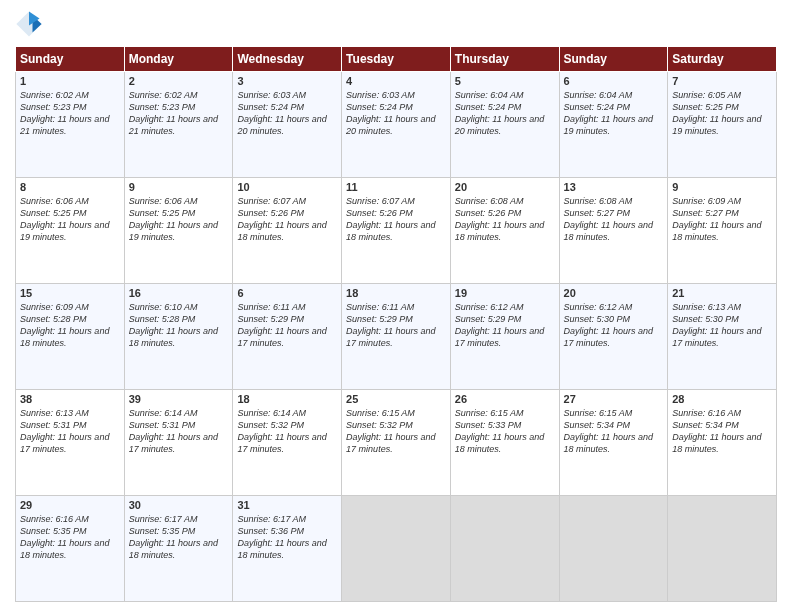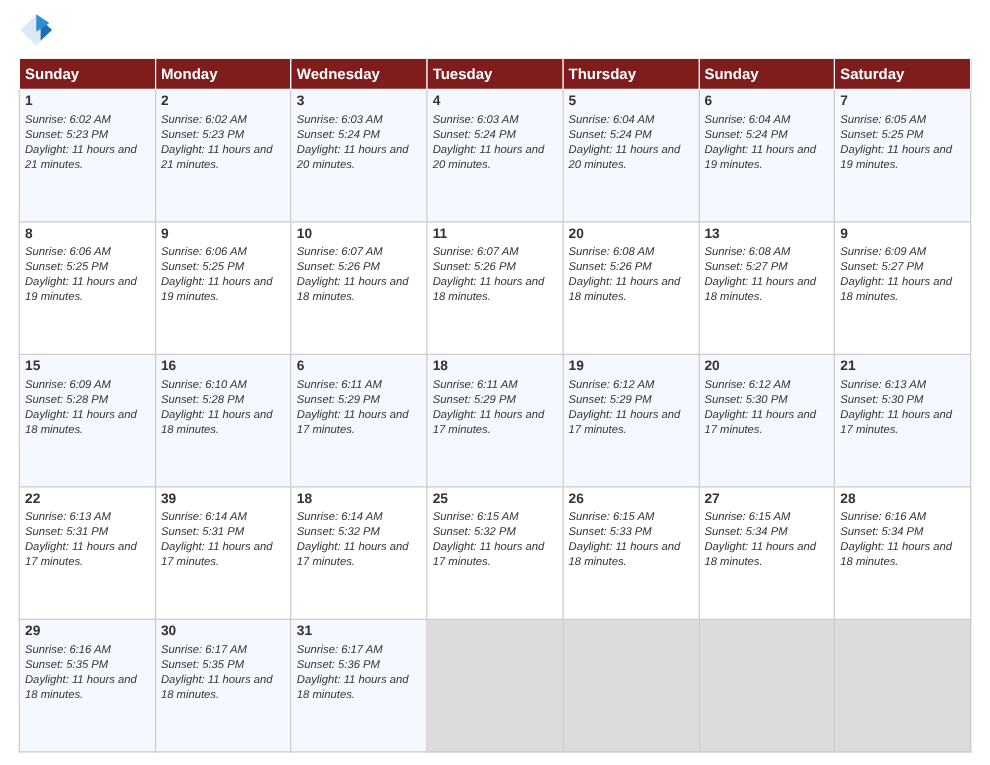--- a/index.html
+++ b/index.html
@@ -154,21 +154,21 @@
         <tr>
           <td><span class="day-num">15</span><span class="day-info">Sunrise: 6:09 AM<br>Sunset: 5:28 PM<br>Daylight: 11 hours and 18 minutes.</span></td>
           <td><span class="day-num">16</span><span class="day-info">Sunrise: 6:10 AM<br>Sunset: 5:28 PM<br>Daylight: 11 hours and 18 minutes.</span></td>
           <td><span class="day-num">6</span><span class="day-info">Sunrise: 6:11 AM<br>Sunset: 5:29 PM<br>Daylight: 11 hours and 17 minutes.</span></td>
           <td><span class="day-num">18</span><span class="day-info">Sunrise: 6:11 AM<br>Sunset: 5:29 PM<br>Daylight: 11 hours and 17 minutes.</span></td>
           <td><span class="day-num">19</span><span class="day-info">Sunrise: 6:12 AM<br>Sunset: 5:29 PM<br>Daylight: 11 hours and 17 minutes.</span></td>
           <td><span class="day-num">20</span><span class="day-info">Sunrise: 6:12 AM<br>Sunset: 5:30 PM<br>Daylight: 11 hours and 17 minutes.</span></td>
           <td><span class="day-num">21</span><span class="day-info">Sunrise: 6:13 AM<br>Sunset: 5:30 PM<br>Daylight: 11 hours and 17 minutes.</span></td>
         </tr>
         <tr>
-          <td><span class="day-num">22</span><span class="day-info">Sunrise: 6:13 AM<br>Sunset: 5:31 PM<br>Daylight: 11 hours and 17 minutes.</span></td>
+          <td><span class="day-num">38</span><span class="day-info">Sunrise: 6:13 AM<br>Sunset: 5:31 PM<br>Daylight: 11 hours and 17 minutes.</span></td>
           <td><span class="day-num">39</span><span class="day-info">Sunrise: 6:14 AM<br>Sunset: 5:31 PM<br>Daylight: 11 hours and 17 minutes.</span></td>
           <td><span class="day-num">18</span><span class="day-info">Sunrise: 6:14 AM<br>Sunset: 5:32 PM<br>Daylight: 11 hours and 17 minutes.</span></td>
           <td><span class="day-num">25</span><span class="day-info">Sunrise: 6:15 AM<br>Sunset: 5:32 PM<br>Daylight: 11 hours and 17 minutes.</span></td>
           <td><span class="day-num">26</span><span class="day-info">Sunrise: 6:15 AM<br>Sunset: 5:33 PM<br>Daylight: 11 hours and 18 minutes.</span></td>
           <td><span class="day-num">27</span><span class="day-info">Sunrise: 6:15 AM<br>Sunset: 5:34 PM<br>Daylight: 11 hours and 18 minutes.</span></td>
           <td><span class="day-num">28</span><span class="day-info">Sunrise: 6:16 AM<br>Sunset: 5:34 PM<br>Daylight: 11 hours and 18 minutes.</span></td>
         </tr>
         <tr>
           <td><span class="day-num">29</span><span class="day-info">Sunrise: 6:16 AM<br>Sunset: 5:35 PM<br>Daylight: 11 hours and 18 minutes.</span></td>
           <td><span class="day-num">30</span><span class="day-info">Sunrise: 6:17 AM<br>Sunset: 5:35 PM<br>Daylight: 11 hours and 18 minutes.</span></td>

